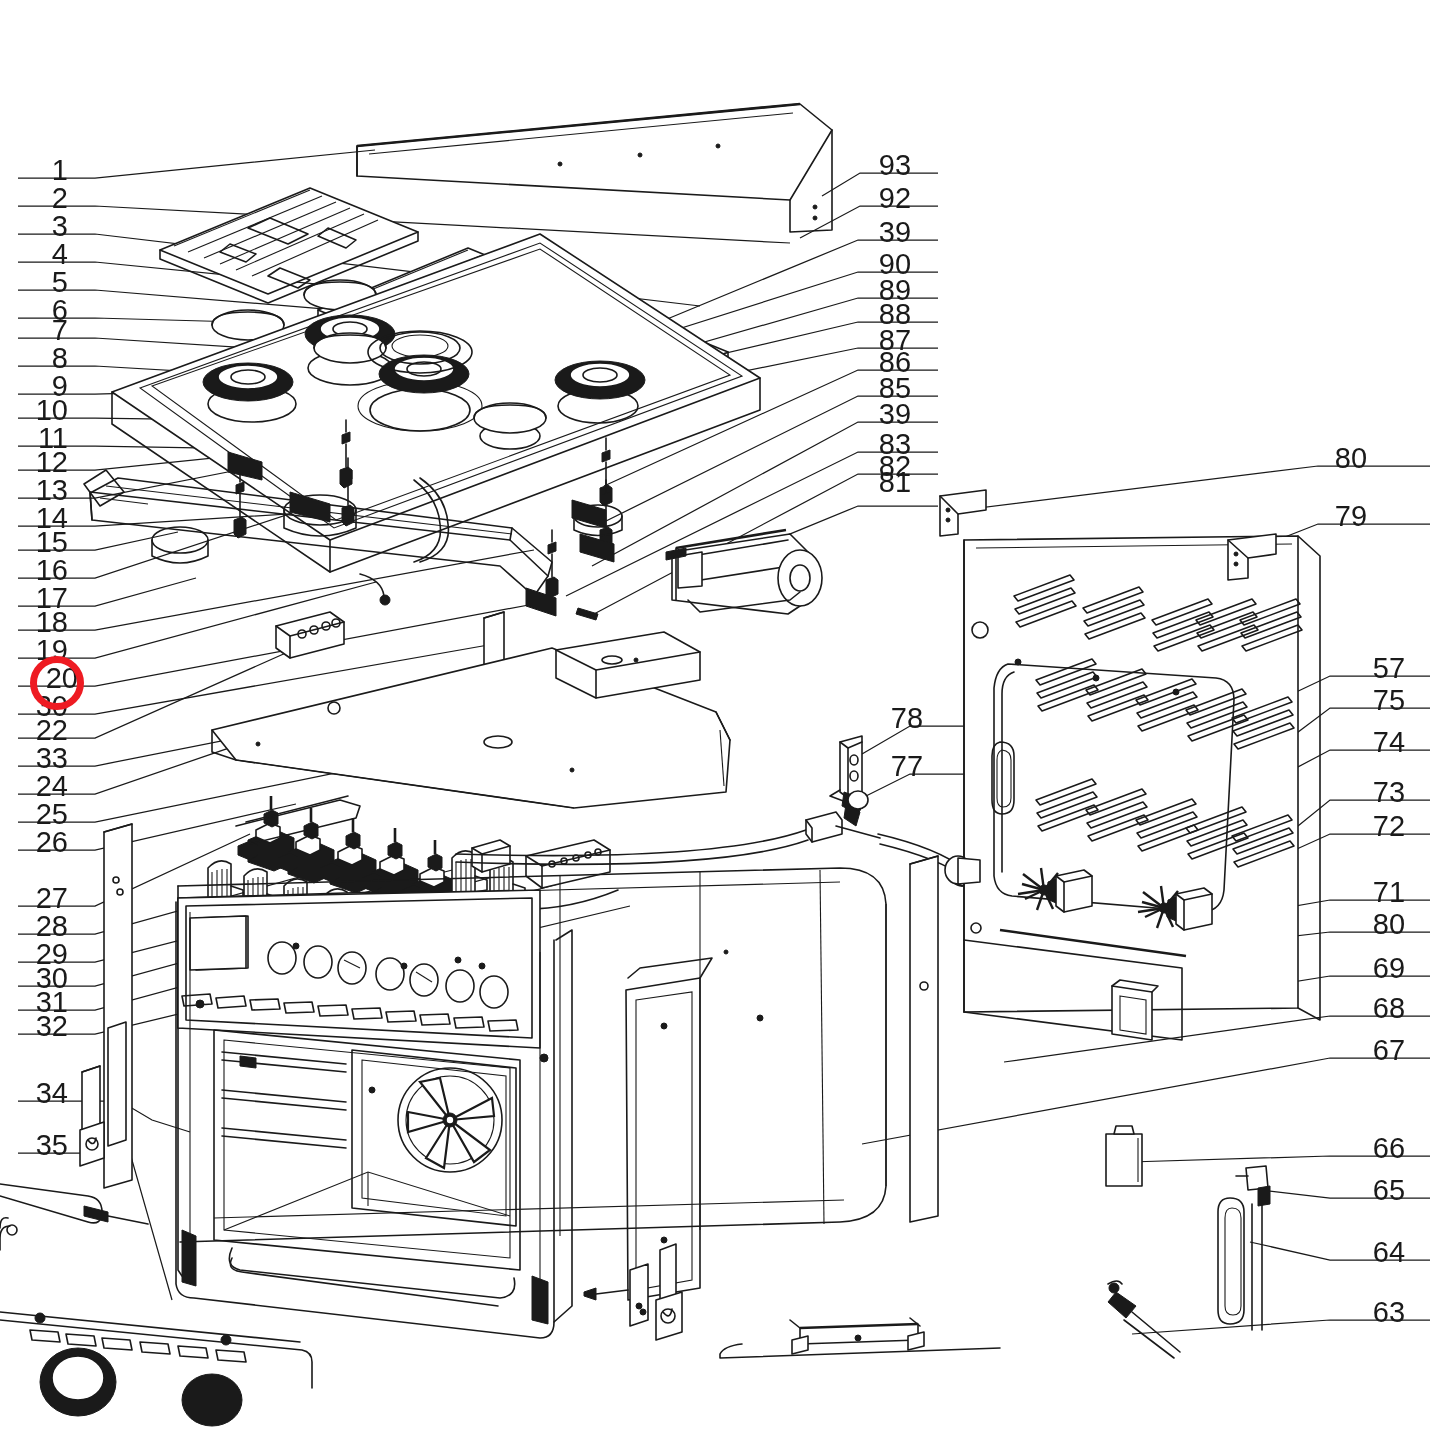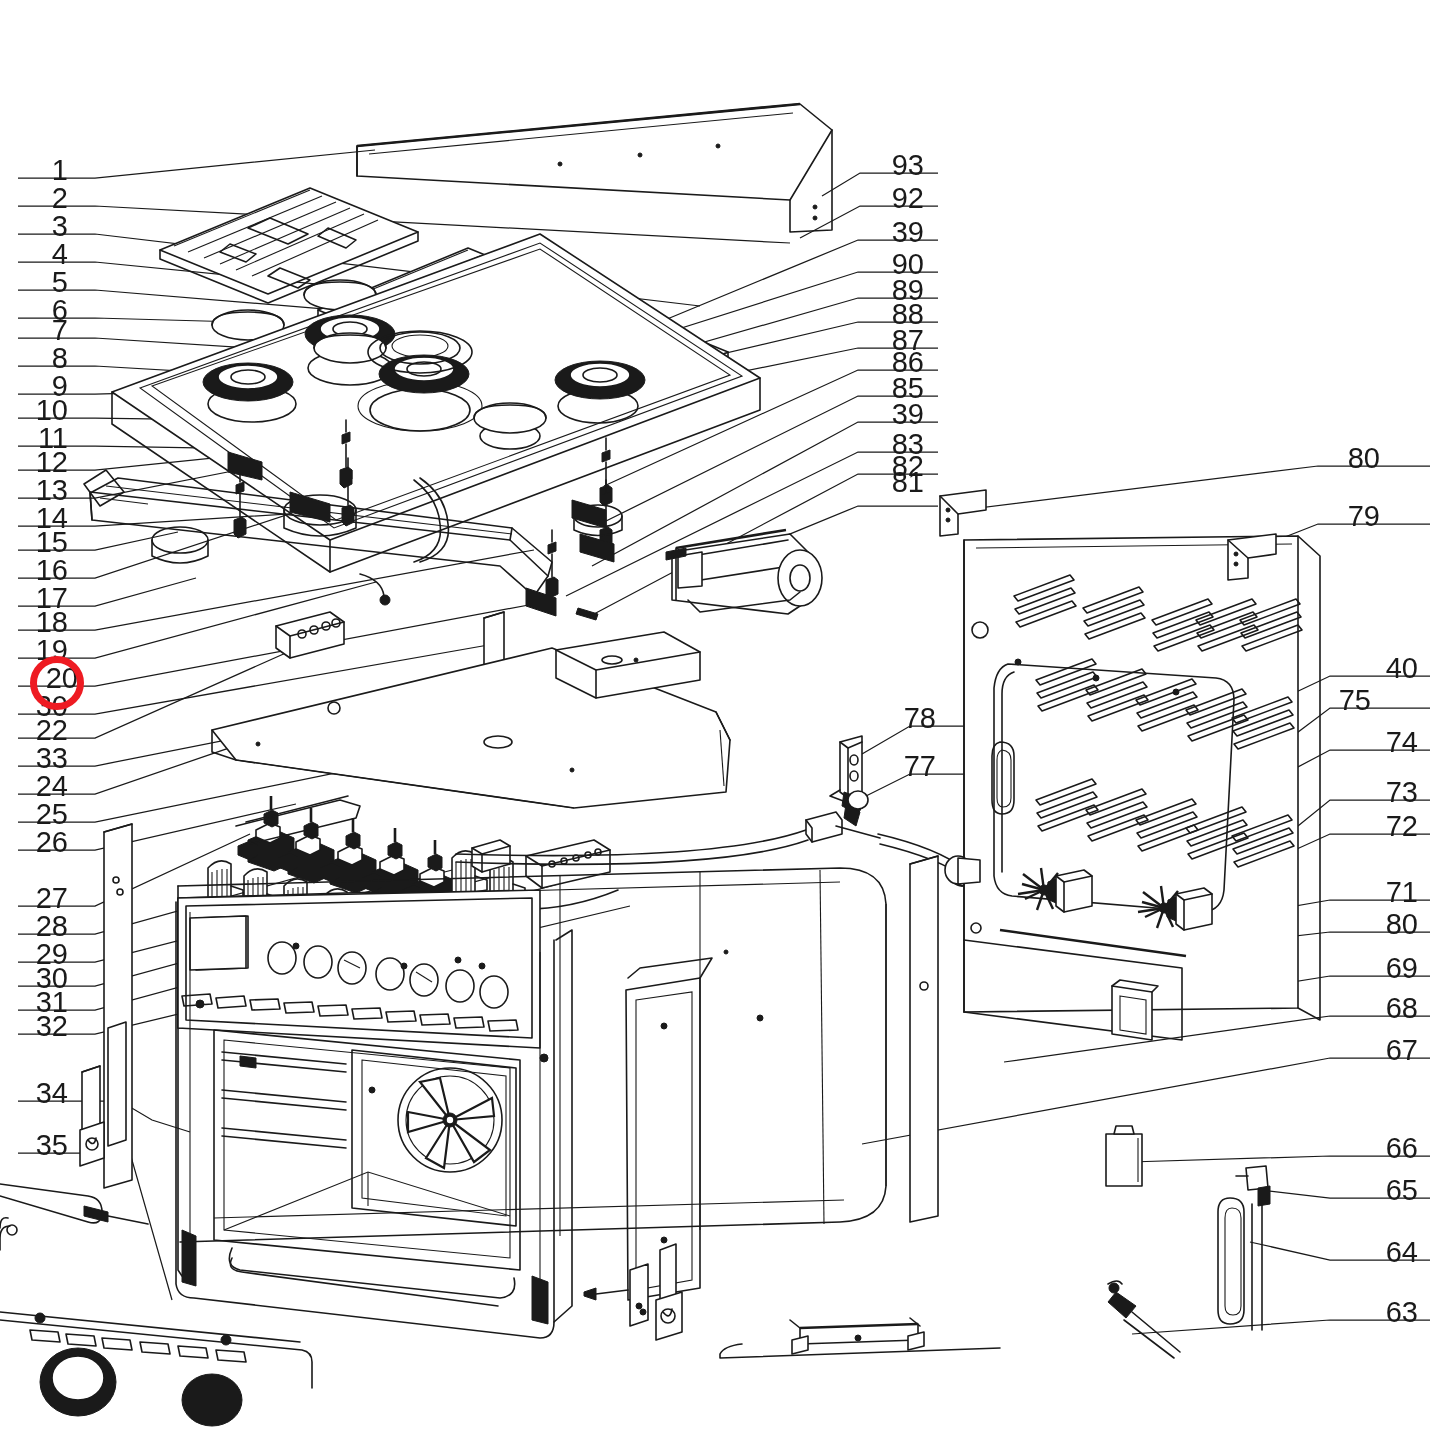--- a/index.html
+++ b/index.html
@@ -3,21 +3,21 @@
 <meta charset="utf-8">
 <title>Exploded Parts Diagram</title>
 <style>
   html,body{margin:0;padding:0;background:#ffffff;}
   body{font-family:"Liberation Sans",sans-serif;}
   #stage{position:relative;width:1445px;height:1445px;background:#ffffff;overflow:hidden;}
   #art{position:absolute;left:0;top:0;width:1445px;height:1445px;}
   .cal-layer{position:absolute;left:0;top:0;width:1445px;height:1445px;pointer-events:none;}
   .callout{position:absolute;font-family:"Liberation Sans",sans-serif;font-size:29px;color:#1a1a1a;letter-spacing:0px;line-height:1;}
   .callout.left{text-align:right;}
-  .callout.right{text-align:right;}
+  .callout.right{text-align:center;}
   .hl-ring{position:absolute;border:7px solid #ee1b22;border-radius:50%;box-sizing:border-box;}
 </style>
 </head>
 <body>
 
 <div id="stage">
 
   <svg id="art" viewBox="0 0 1445 1445" xmlns="http://www.w3.org/2000/svg">
     <defs>
       <style>
@@ -678,22 +678,22 @@
     <div class="callout right" style="left:866px;top:400px;width:58px">39</div>
     <div class="callout right" style="left:866px;top:430px;width:58px">83</div>
     <div class="callout right" style="left:866px;top:452px;width:58px">82</div>
     <div class="callout right" style="left:866px;top:468px;width:58px">81</div>
 
     <div class="callout right" style="left:878px;top:704px;width:58px">78</div>
     <div class="callout right" style="left:878px;top:752px;width:58px">77</div>
 
     <div class="callout right" style="left:1322px;top:444px;width:58px">80</div>
     <div class="callout right" style="left:1322px;top:502px;width:58px">79</div>
-    <div class="callout right" style="left:1360px;top:654px;width:58px">40</div>
-    <div class="callout right" style="left:1313px;top:686px;width:58px">75</div>
+    <div class="callout right" style="left:1360px;top:654px;width:58px">57</div>
+    <div class="callout right" style="left:1360px;top:686px;width:58px">75</div>
     <div class="callout right" style="left:1360px;top:728px;width:58px">74</div>
     <div class="callout right" style="left:1360px;top:778px;width:58px">73</div>
     <div class="callout right" style="left:1360px;top:812px;width:58px">72</div>
     <div class="callout right" style="left:1360px;top:878px;width:58px">71</div>
     <div class="callout right" style="left:1360px;top:910px;width:58px">80</div>
     <div class="callout right" style="left:1360px;top:954px;width:58px">69</div>
     <div class="callout right" style="left:1360px;top:994px;width:58px">68</div>
     <div class="callout right" style="left:1360px;top:1036px;width:58px">67</div>
     <div class="callout right" style="left:1360px;top:1134px;width:58px">66</div>
     <div class="callout right" style="left:1360px;top:1176px;width:58px">65</div>

